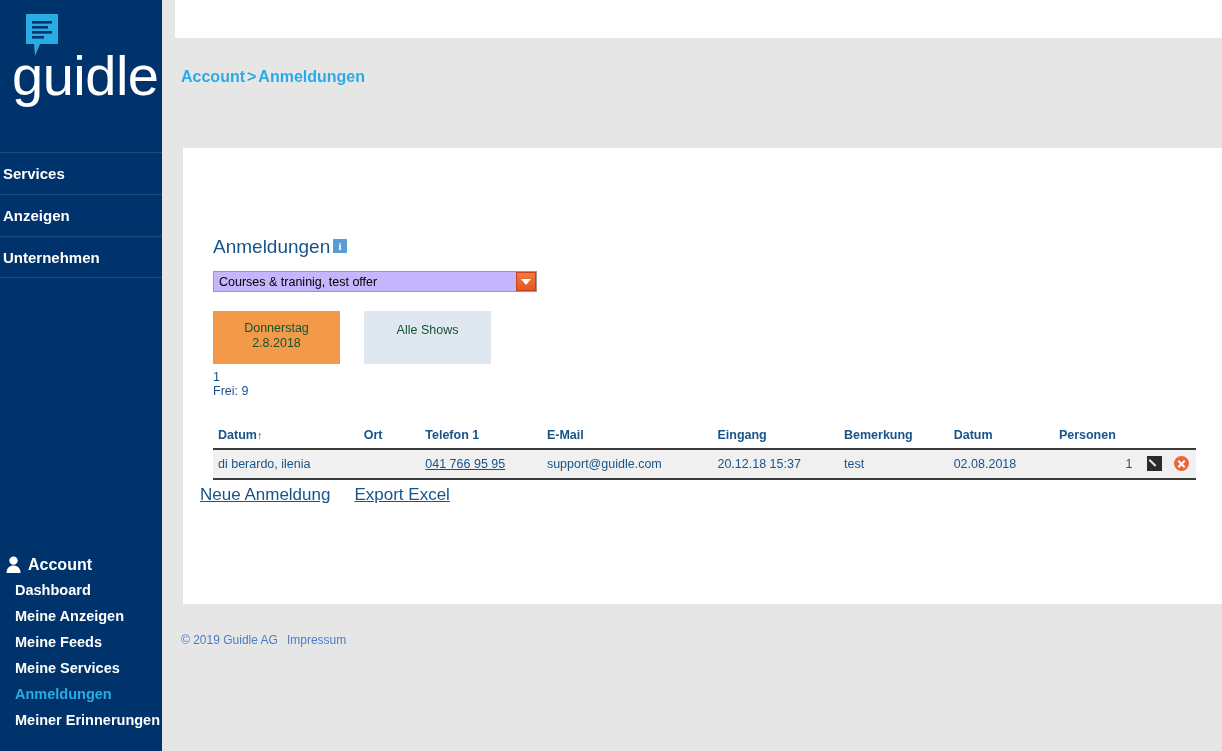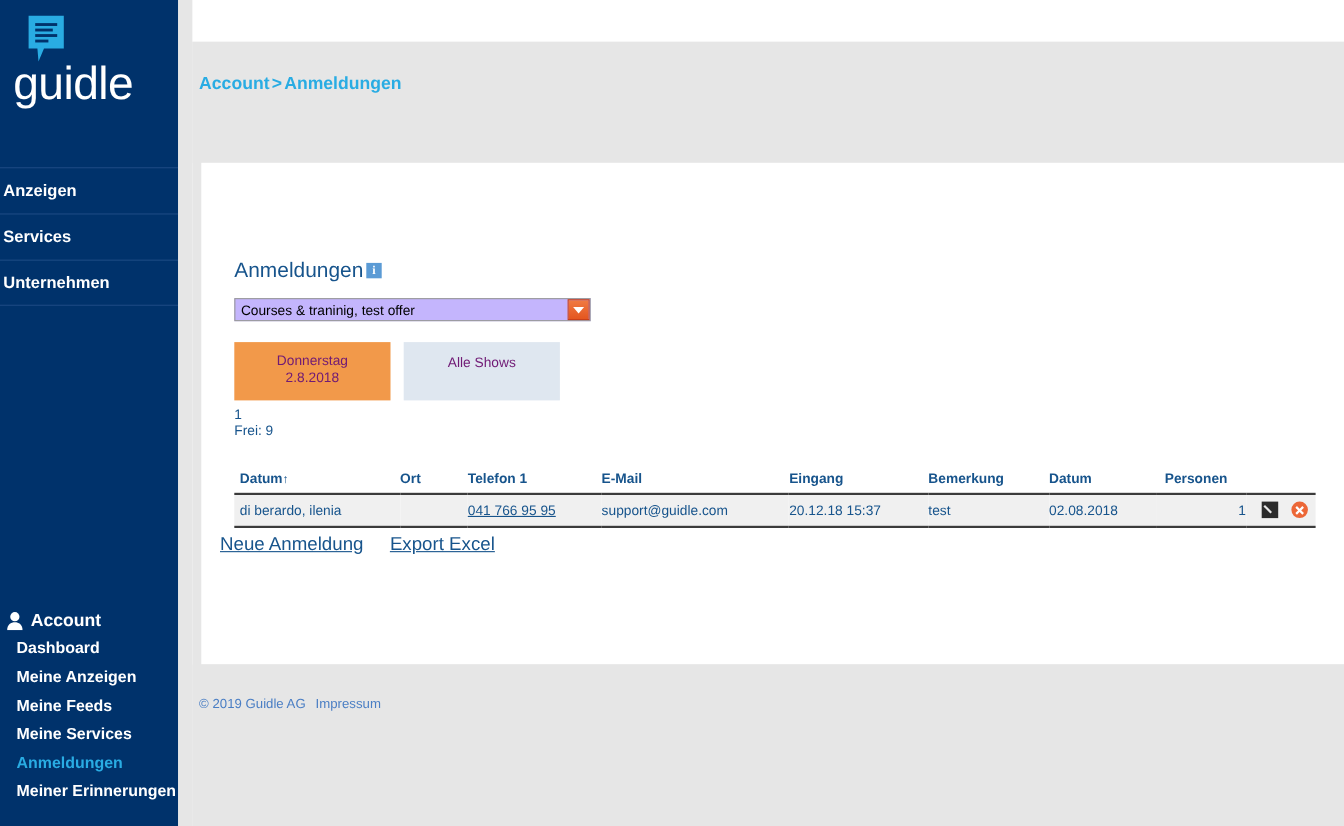--- a/index.html
+++ b/index.html
@@ -44,21 +44,21 @@
     top: 6px;
     width: 40px;
     height: 44px;
   }
   .logo-text {
     position: absolute;
     left: 12px;
     top: 44px;
     width: 150px;
     color: #ffffff;
-    font-size: 42px;
+    font-size: 56px;
     line-height: 48px;
     font-weight: 400;
     letter-spacing: -0.5px;
   }
 
   .nav-top {
     position: absolute;
     left: 0;
     top: 152px;
     width: 162px;
@@ -251,26 +251,26 @@
   }
 
   .show-tabs {
     position: absolute;
     left: 30px;
     top: 163px;
   }
   .show-tab {
     display: inline-block;
     vertical-align: top;
-    width: 142px;
+    width: 127px;
     height: 53px;
-    margin-right: 12px;
+    margin-right: 24px;
     text-align: center;
     font-size: 12.5px;
-    color: #701a75;
+    color: #14532d;
     box-sizing: border-box;
     cursor: pointer;
     padding-top: 10px;
     line-height: 15px;
   }
   .show-tab.selected {
     background: #f2994a;
   }
   .show-tab.plain {
     background: #dfe7f0;
@@ -426,24 +426,24 @@
           <rect x="10" y="12" width="16" height="2.6" fill="#00326b"></rect>
           <rect x="10" y="17" width="20" height="2.6" fill="#00326b"></rect>
           <rect x="10" y="22" width="12" height="2.6" fill="#00326b"></rect>
         </svg>
       </span>
       <div class="logo-text">guidle</div>
     </div>
 
     <div class="nav-top">
       <div class="nav-top-item">
+        <span>Services</span>
+      </div>
+      <div class="nav-top-item">
         <span>Anzeigen</span>
-      </div>
-      <div class="nav-top-item">
-        <span>Services</span>
       </div>
       <div class="nav-top-item">
         <span>Unternehmen</span>
       </div>
     </div>
 
     <div class="nav-bottom">
       <div class="nav-acct-head">
         <span class="person-icon">
           <svg width="15" height="17" viewBox="0 0 15 17">

